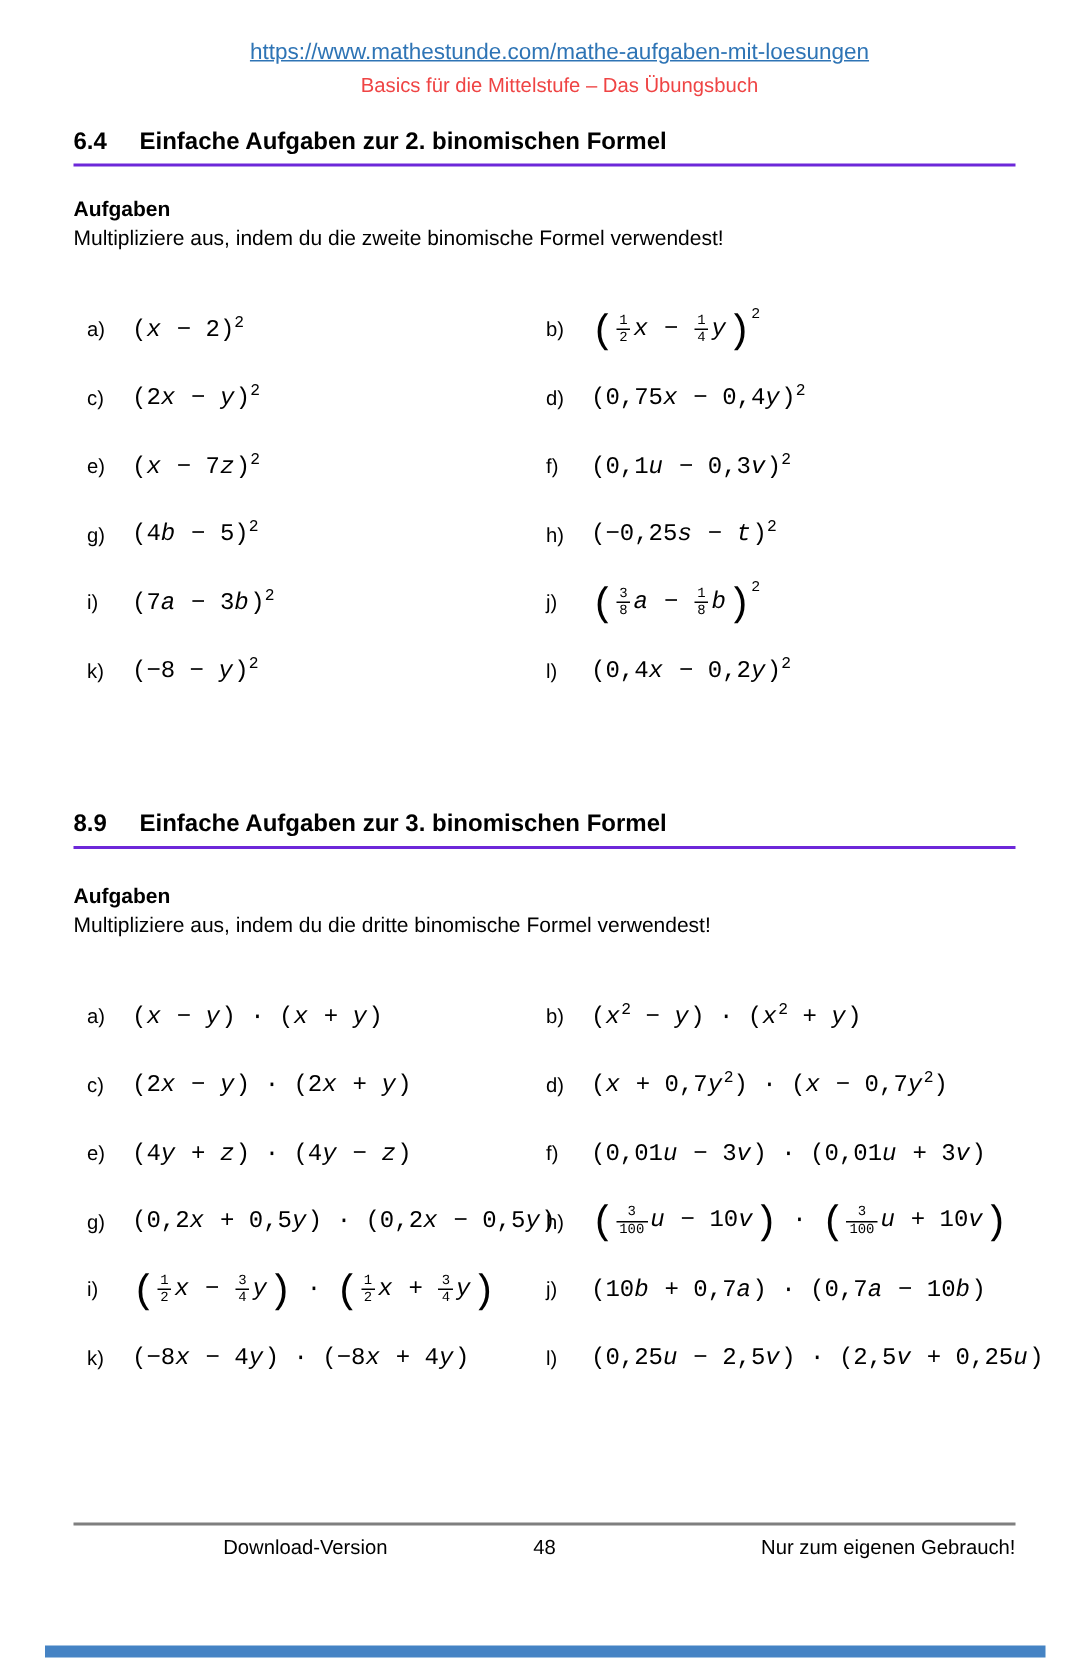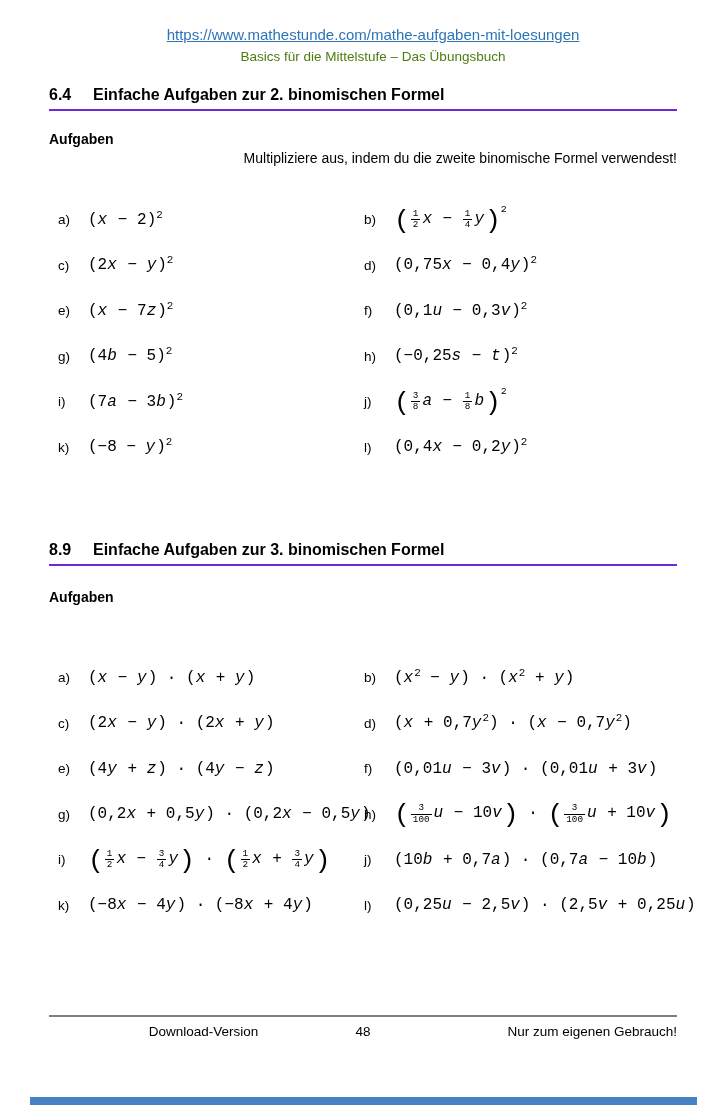--- a/index.html
+++ b/index.html
@@ -15,42 +15,42 @@
     margin: 0 auto;
   }
   
   .header { position: absolute; top: 26px; left: 0; width: 100%; text-align: center; padding-left: 20px; }
   .header a {
     color: #2E74B5;
     font-size: 15px;
     text-decoration: underline;
     font-weight: 400;
   }
-  .subtitle { margin-top: 5px; font-size: 13.5px; color: #4d7c0f; }
+  .subtitle { margin-top: 5px; font-size: 13.5px; color: #ef4444; }
 
   
   .section-head {
     position: absolute;
     left: 49px;
     width: 628px;
     border-bottom: 2px solid #6d28d9;
     padding-bottom: 5px;
     font-size: 16px;
     font-weight: 700;
     display: flex;
   }
   .section-head .sec-num { display: inline-block; width: 44px; }
   #sec1-head { top: 86px; }
   #sec2-head { top: 541px; }
 
   .aufgaben-block { position: absolute; left: 49px; width: 628px; }
   #sec1-aufgaben { top: 131px; }
   #sec2-aufgaben { top: 589px; }
   .aufgaben-title { font-size: 14px; font-weight: 700; margin-bottom: 3px; }
-  .aufgaben-instruction { font-size: 14px; text-align: right; }
+  .aufgaben-instruction { font-size: 14px; }
 
   
   .ex-grid {
     position: absolute;
     left: 49px;
     width: 660px;
     display: grid;
     grid-template-columns: 306px 1fr;
     grid-auto-rows: 45.5px;
   }
@@ -186,20 +186,21 @@
       </div>
     </div>
 
   <div class="section-head" id="sec2-head">
     <span class="sec-num">8.9</span>
     <span class="sec-title">Einfache Aufgaben zur 3. binomischen Formel</span>
   </div>
 
   <div class="aufgaben-block" id="sec2-aufgaben">
     <div class="aufgaben-title">Aufgaben</div>
+    <div class="aufgaben-instruction">Multipliziere aus, indem du die dritte binomische Formel verwendest!</div>
   </div>
 
   <div class="ex-grid" id="sec2-ex">
       <div class="ex-cell">
         <span class="ex-label">a)</span>
         <span class="ex-math">(<i>x</i> − <i>y</i>) · (<i>x</i> + <i>y</i>)</span>
       </div>
       <div class="ex-cell">
         <span class="ex-label">b)</span>
         <span class="ex-math">(<i>x</i><sup class="">2</sup> − <i>y</i>) · (<i>x</i><sup class="">2</sup> + <i>y</i>)</span>

